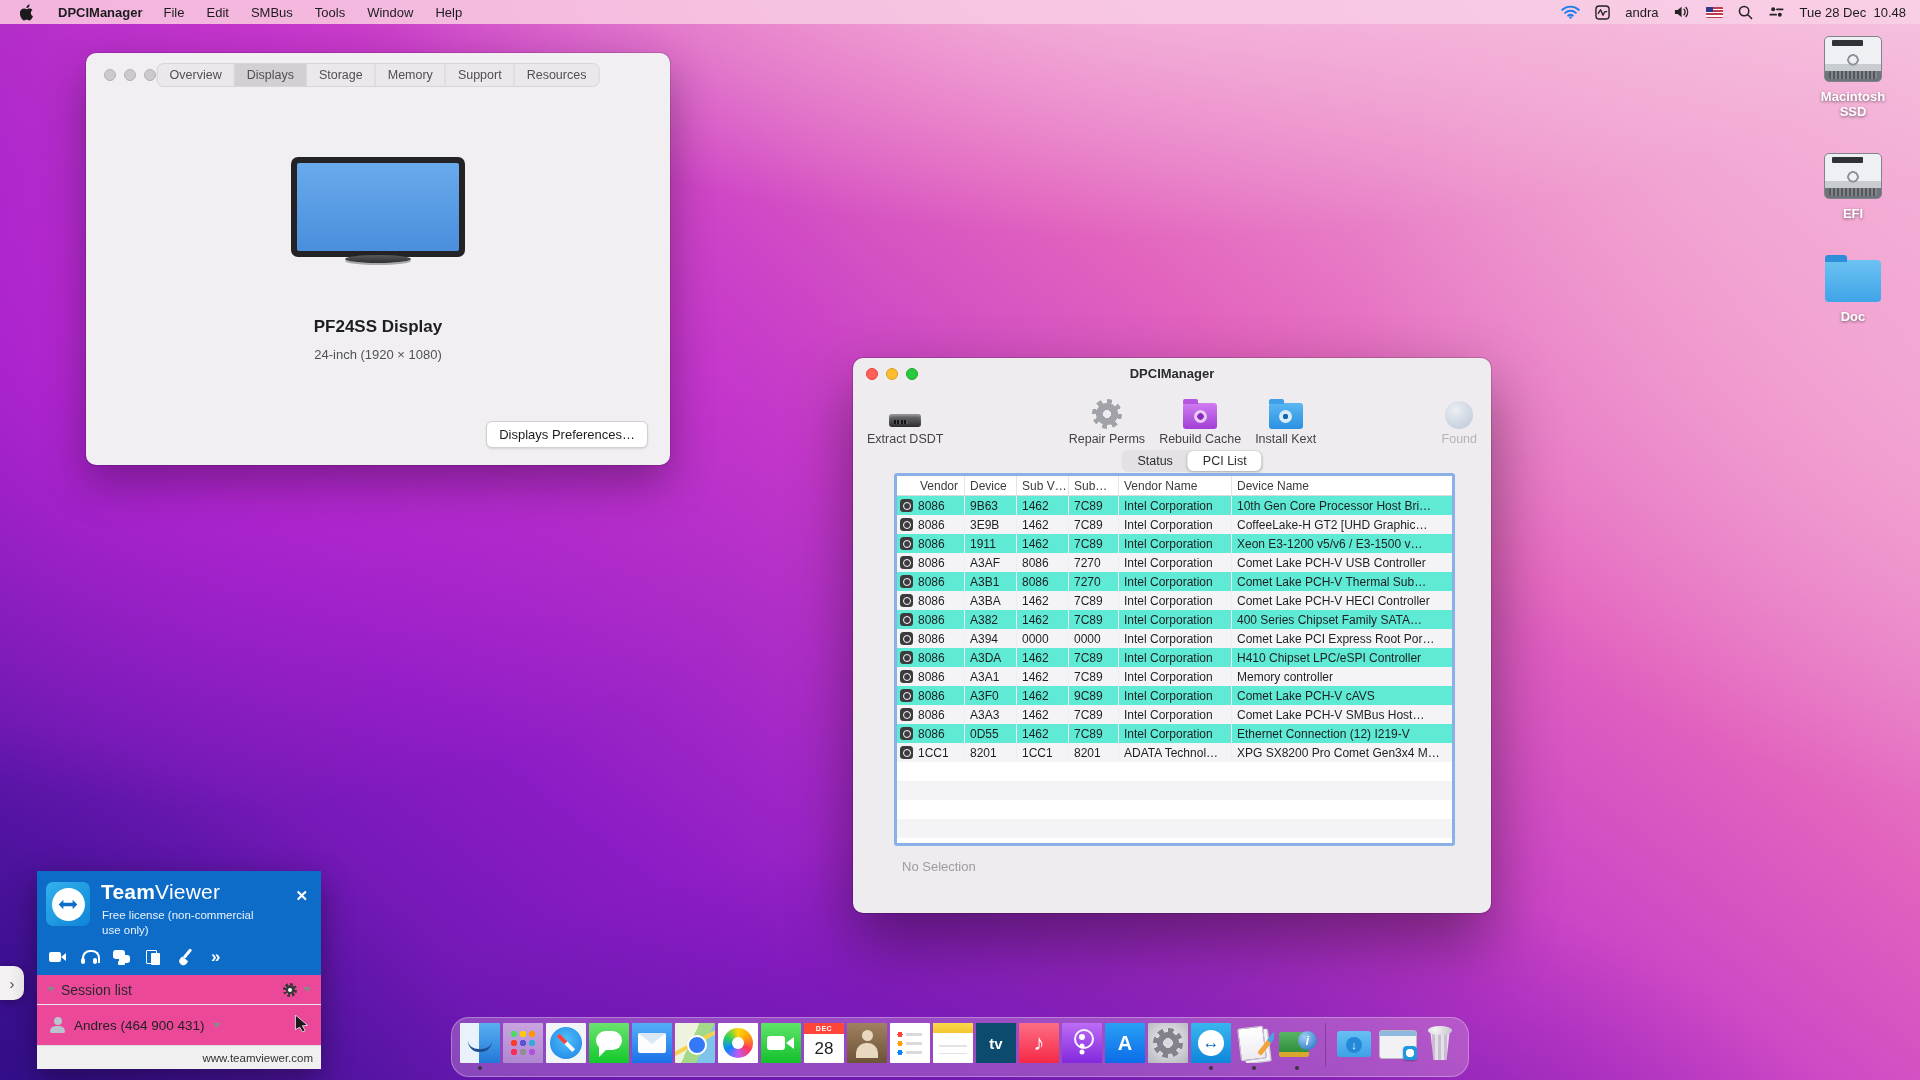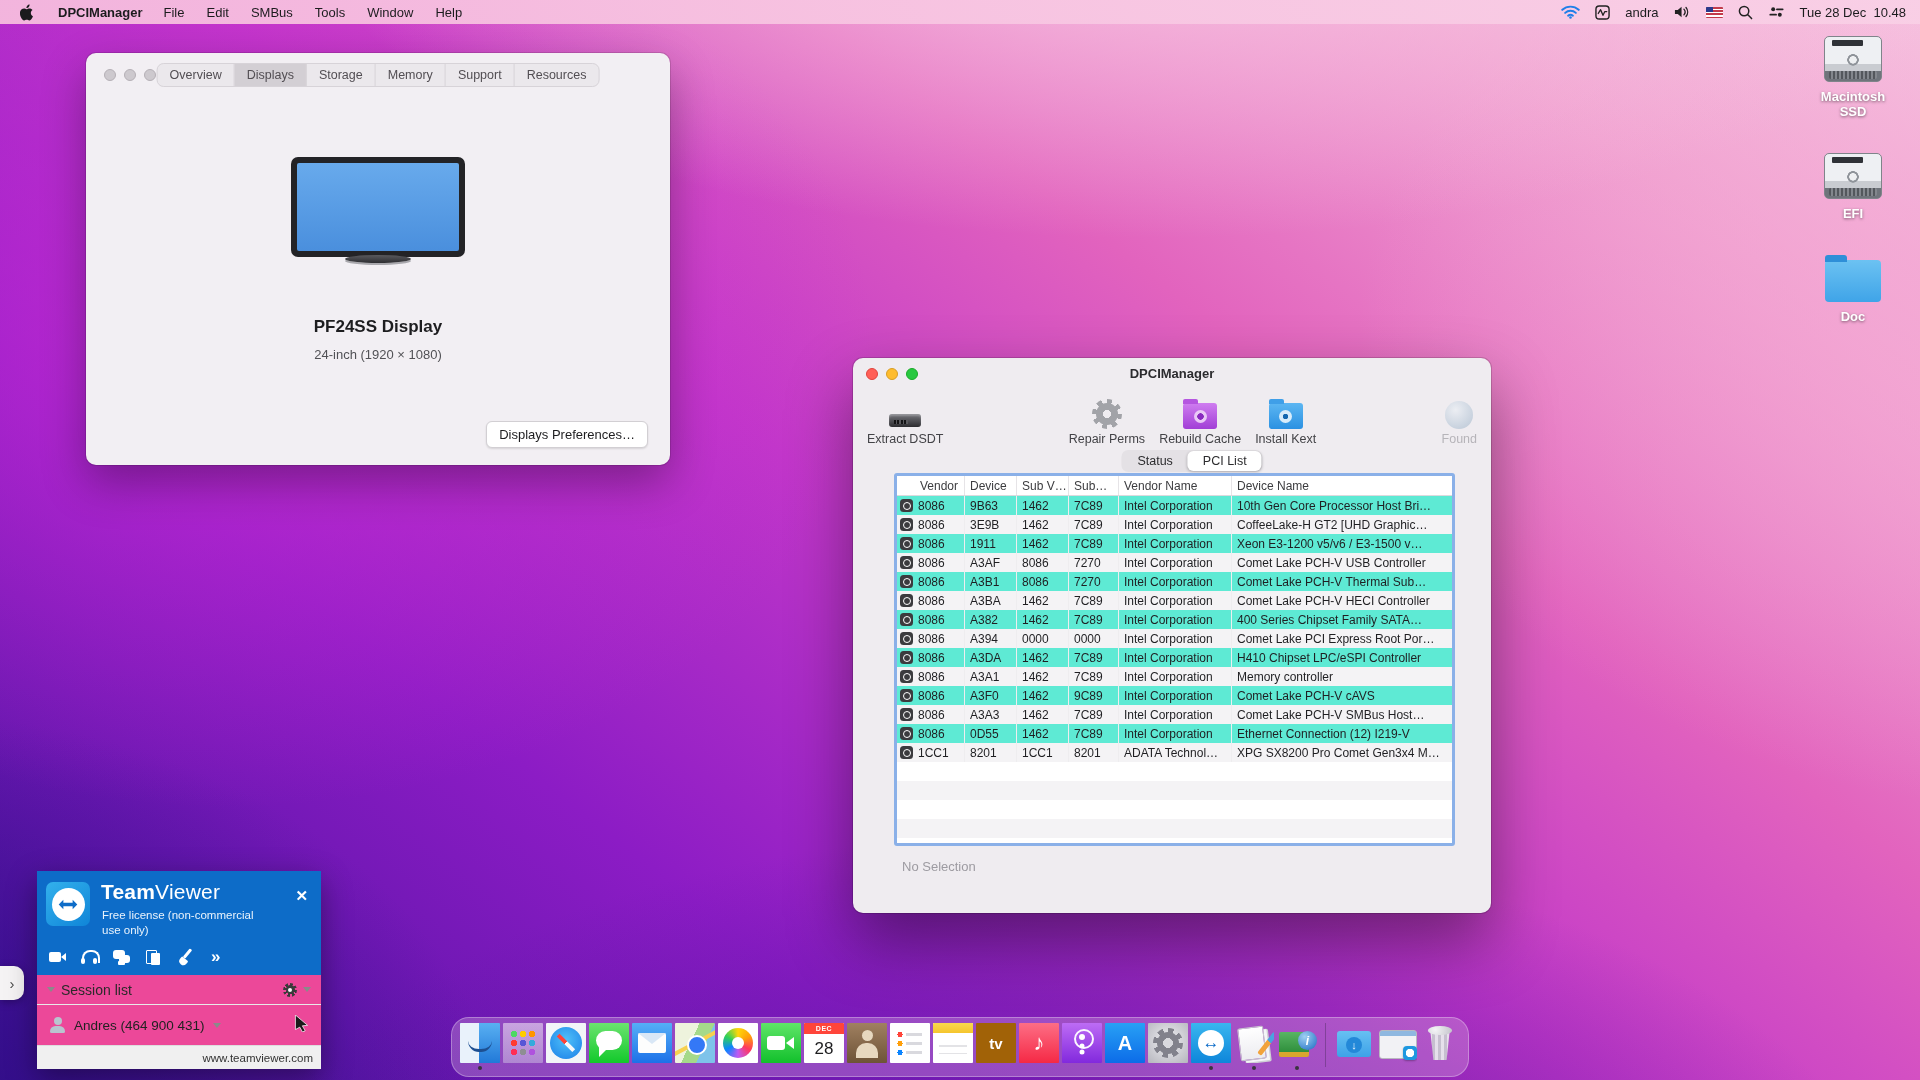--- a/index.html
+++ b/index.html
@@ -210,21 +210,21 @@
 .di-reminders::before{content:"";position:absolute;inset:8px 7px;background-repeat:no-repeat;background-image:
  radial-gradient(circle 2.6px at 3px 3.5px,#ff453a 97%,transparent),
  radial-gradient(circle 2.6px at 3px 12.5px,#ff9f0a 97%,transparent),
  radial-gradient(circle 2.6px at 3px 21.5px,#0a84ff 97%,transparent),
  linear-gradient(#d9d9de,#d9d9de),linear-gradient(#d9d9de,#d9d9de),linear-gradient(#d9d9de,#d9d9de);
  background-position:0 0,0 0,0 0,9px 2px,9px 11px,9px 20px;background-size:auto,auto,auto,16px 3px,16px 3px,16px 3px;}
 .di-notes{background:#fff;}
 .di-notes::before{content:"";position:absolute;top:0;left:0;right:0;height:10px;background:linear-gradient(#f9d94d,#f5c52e);}
 .di-notes::after{content:"";position:absolute;left:6px;right:6px;top:16px;bottom:5px;
  background:repeating-linear-gradient(rgba(0,0,0,0) 0 6px,#e3e3e6 6px 7.5px);}
-.di-appletv{background:#a16207;}
+.di-appletv{background:#0c4a6e;}
 .di-appletv .g2{inset:0;color:#fff;font-size:15px;font-weight:bold;}
 .di-music{background:linear-gradient(#fd6e85,#f52945);}
 .di-music::before{content:"♪";position:absolute;inset:0;display:flex;align-items:center;justify-content:center;color:#fff;font-size:22px;}
 .di-podcasts{background:linear-gradient(#bd6cf5,#8229dd);}
 .di-podcasts::before{content:"";position:absolute;left:50%;top:6px;width:16px;height:16px;margin-left:-8px;border:2.5px solid rgba(255,255,255,.95);border-radius:50%;}
 .di-podcasts::after{content:"";position:absolute;left:50%;top:11px;width:6px;height:6px;margin-left:-3px;border-radius:50%;background:#fff;box-shadow:0 9px 0 -.5px #fff,0 15px 0 -.5px #fff;}
 .di-appstore{background:linear-gradient(#28a0f5,#0c6ce8);}
 .di-appstore .g2{inset:0;color:#fff;font-size:20px;font-weight:bold;}
 .di-sysprefs{background:radial-gradient(circle at 50% 45%,#f0f0f3,#b5b5bd);}
 .di-sysprefs::before{content:"";position:absolute;inset:5px;border-radius:50%;background:repeating-conic-gradient(#82828c 0 24deg,rgba(0,0,0,0) 24deg 45deg);}

